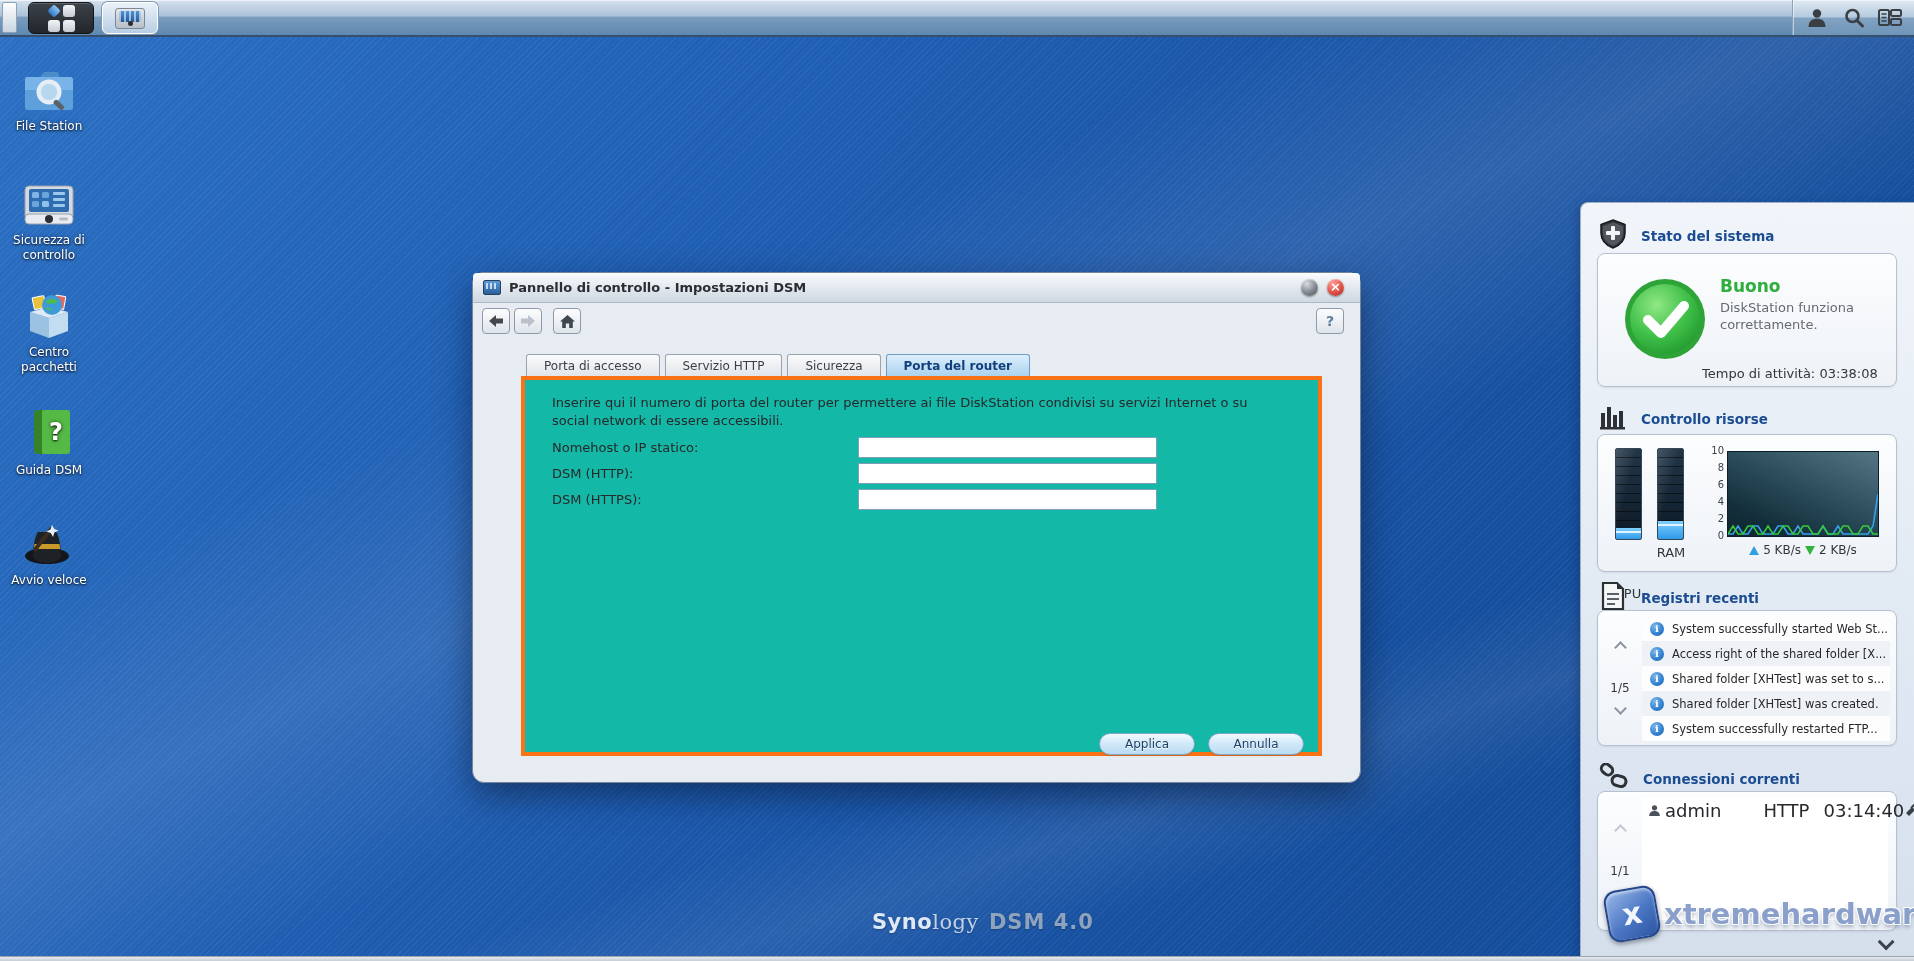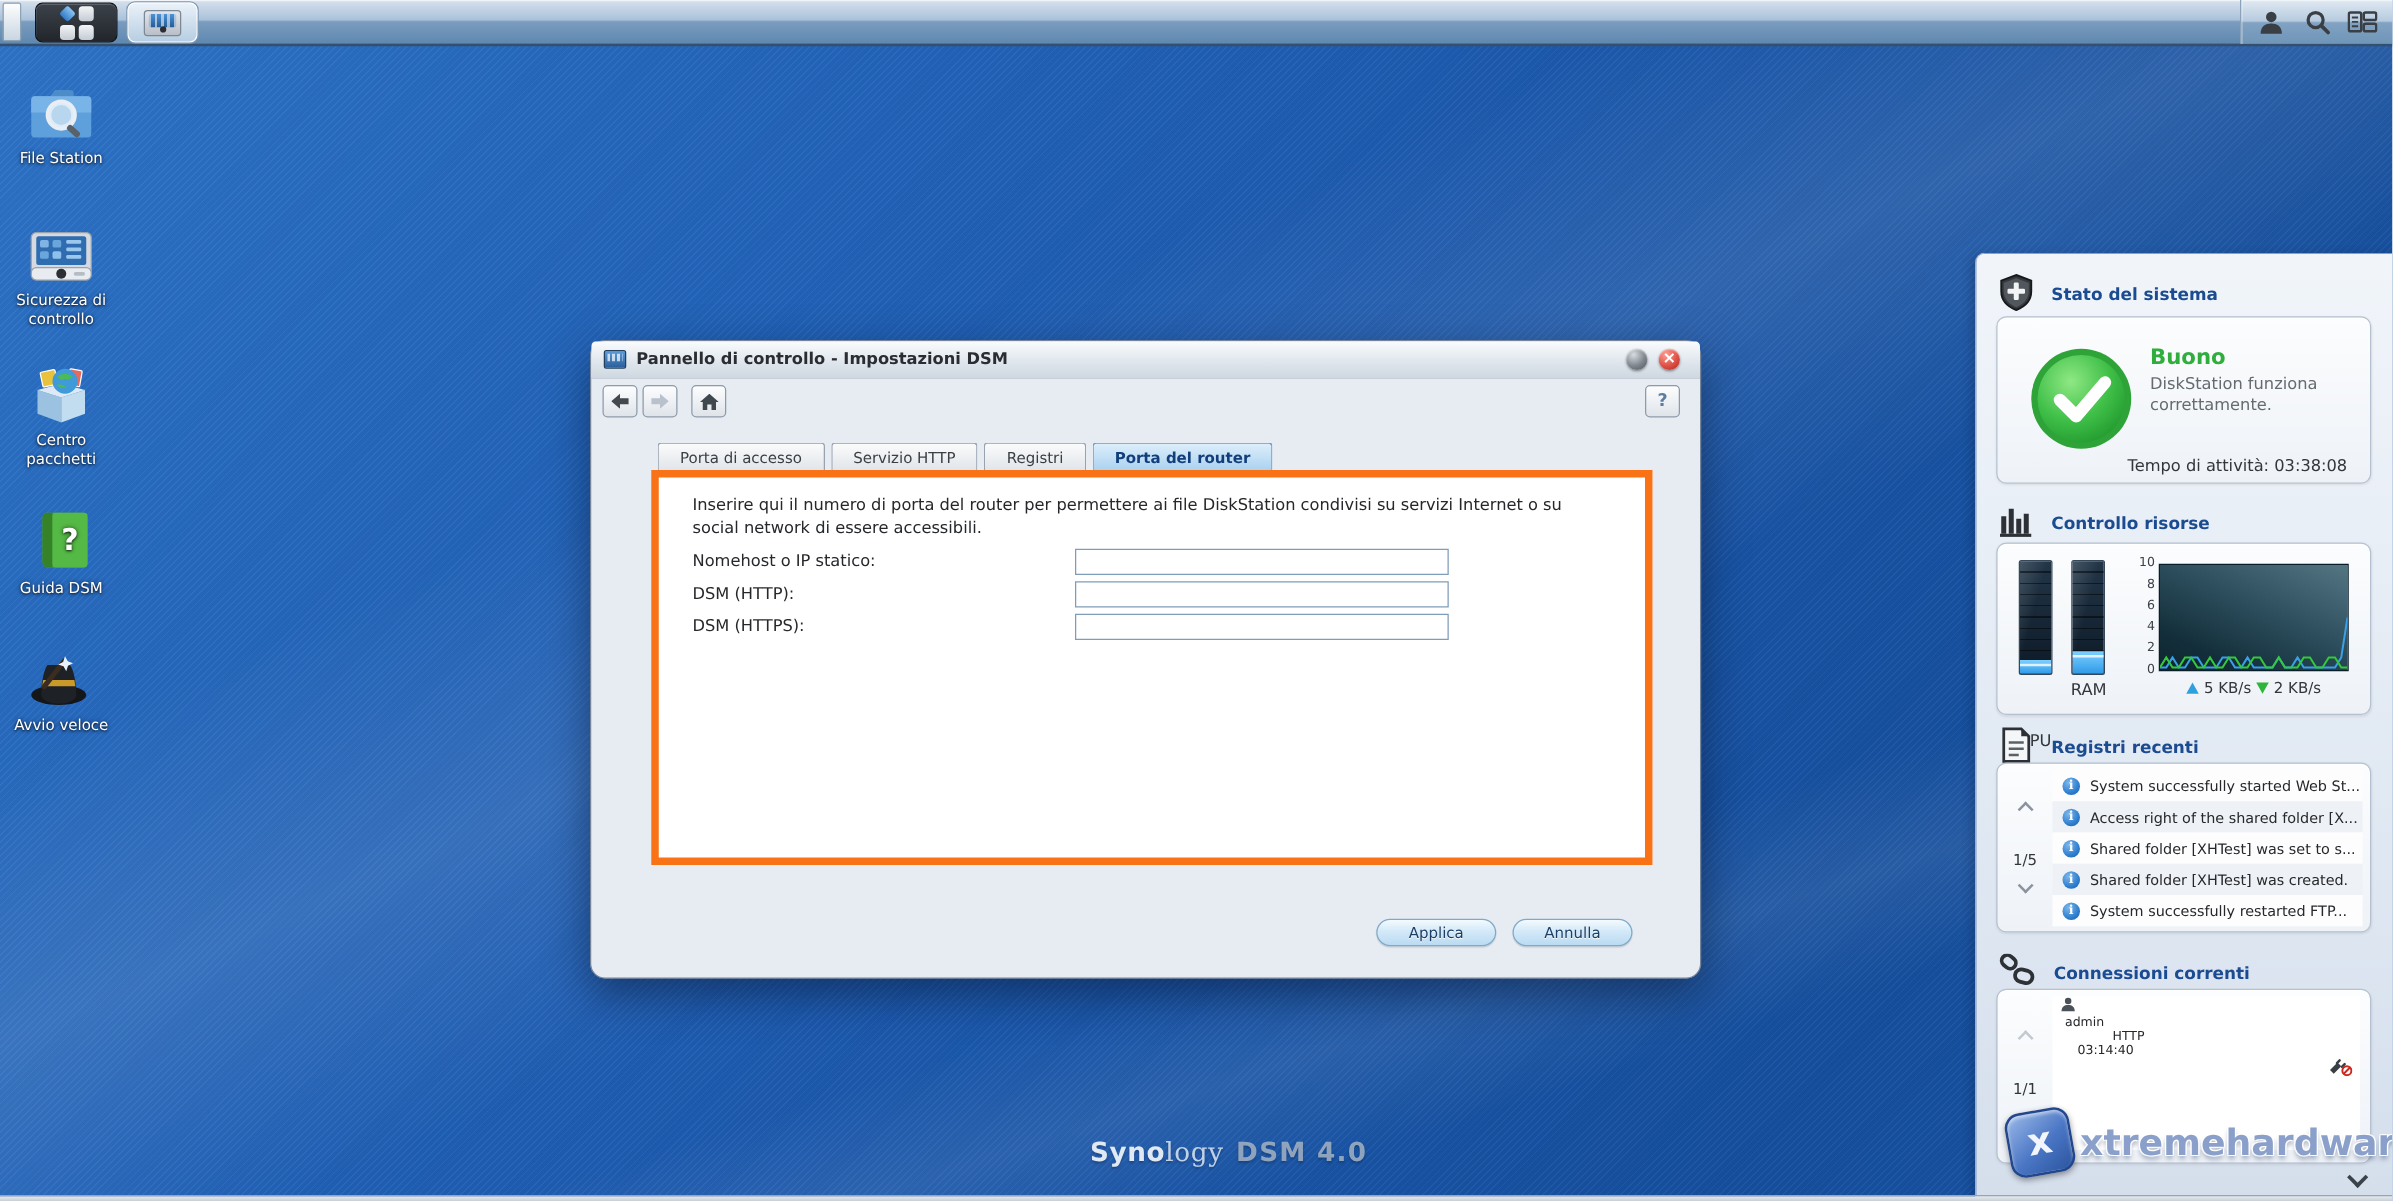--- a/index.html
+++ b/index.html
@@ -72,22 +72,22 @@
     background:linear-gradient(#fdfdfe,#dfe4ea); border:1px solid #8e9aa8;
     display:flex; align-items:center; justify-content:center; }
   .tb-back { left:9px; } .tb-fwd { left:41px; } .tb-home { left:80px; }
   .tb-help { right:16px; font-size:14px; font-weight:bold; color:#5b7da0; }
   .dlg-tabs { position:absolute; left:53px; top:81px; display:flex; gap:5px; }
   .dlg-tab { height:23px; padding:0 17px; font-size:12px; color:#3a3f45; line-height:22px;
     background:linear-gradient(#fafbfb,#e0e4e9); border:1px solid #98a3af; border-bottom:none;
     border-radius:3px 3px 0 0; cursor:pointer; white-space:nowrap; }
   .dlg-tab.active { background:linear-gradient(#dceefb,#a9d1ef); border-color:#6f9cc4;
     color:#123f7b; font-weight:bold; }
-  .dlg-content { position:absolute; left:48px; top:103px; width:801px; height:316px;
-    background:#ffffff; border:6px solid #f97316; }
+  .dlg-content { position:absolute; left:48px; top:103px; width:801px; height:380px;
+    background:#14b8a6; border:4px solid #f97316; }
   .dlg-desc { position:absolute; left:27px; top:14px; width:725px; font-size:13px; color:#26282b; line-height:1.35; }
   .form-row { position:absolute; left:27px; height:22px; display:flex; align-items:center; }
   .form-row label { font-size:13px; color:#26282b; width:300px; }
   .form-row input { position:absolute; left:306px; width:299px; height:21px; border:1px solid #7f9db9;
     background:#fff; font-size:12px; padding:0 4px; font-family:"DejaVu Sans",sans-serif; }
   .row1 { top:56px; } .row2 { top:82px; } .row3 { top:108px; }
   .dlg-btn { position:absolute; top:353px; width:96px; height:22px; border-radius:11px; cursor:pointer;
     background:linear-gradient(#f3fafe,#d3e9f8 45%,#badbf2); border:1px solid #7fa9c9;
     font-size:12px; color:#1d3f66; text-align:center; line-height:21px; text-shadow:0 1px 0 #fff;
     box-shadow:0 1px 1px rgba(0,0,0,.15); }
@@ -143,21 +143,21 @@
   .log-list { position:absolute; left:44px; right:6px; top:5px; }
   .log-row { height:25px; display:flex; align-items:center; gap:8px; padding-left:8px;
     font-size:11.5px; color:#26282b; white-space:nowrap; overflow:hidden; cursor:pointer; }
   .log-row:nth-child(odd) { background:#fdfdfe; }
   .log-row:nth-child(even) { background:#eef1f5; }
   .info-ic { flex:0 0 14px; width:14px; height:14px; border-radius:50%;
     background:radial-gradient(circle at 35% 30%, #7db8ec, #2f7fd0 60%, #1c5ea6);
     color:#fff; font-size:10px; font-weight:bold; text-align:center; line-height:14px; font-family:"DejaVu Serif",serif; }
 
   .conn-list { position:absolute; left:44px; right:8px; top:5px; bottom:10px; background:#fff; }
-  .conn-row { height:26px; display:flex; align-items:flex-start; font-size:10px; color:#26282b; padding:0 6px;flex-direction:column; }
+  .conn-row { height:26px; display:flex; align-items:center; font-size:18px; color:#26282b; padding:0 6px; }
   .conn-user { margin-left:4px; }
   .conn-proto { margin-left:42px; }
   .conn-time { margin-left:14px; }
   .disc-btn { margin-left:auto; cursor:pointer; display:flex; }
 
   .sb-footer-chev { position:absolute; right:10px; bottom:6px; width:40px; height:20px;
     display:flex; align-items:center; justify-content:center; cursor:pointer; }
   .fchev { width:12px; height:12px; border-style:solid; border-width:0 3px 3px 0; border-color:#3c424a;
     transform:rotate(45deg) translateY(-3px); }
 
@@ -321,21 +321,21 @@
       <span class="tool-btn tb-home">
         <svg width="15" height="13" viewBox="0 0 15 13">
             <path d="M7.5 0 L15 6.5 h-2.2 V13 h-3.6 V8.5 h-3.4 V13 H2.2 V6.5 H0 z" fill="#3f474f"></path>
           </svg>
       </span>
       <span class="tool-btn tb-help">?</span>
     </div>
     <div class="dlg-tabs">
       <div class="dlg-tab">Porta di accesso</div>
       <div class="dlg-tab">Servizio HTTP</div>
-      <div class="dlg-tab">Registri</div>
+      <div class="dlg-tab">Sicurezza</div>
       <div class="dlg-tab active">Porta del router</div>
     </div>
     <div class="dlg-content">
       <div class="dlg-desc">Inserire qui il numero di porta del router per permettere ai file DiskStation condivisi su servizi Internet o su social network di essere accessibili.</div>
       <div class="form-row row1">
         <label>Nomehost o IP statico:</label>
         <input type="text" value="" style="">
       </div>
       <div class="form-row row2">
         <label>DSM (HTTP):</label>

